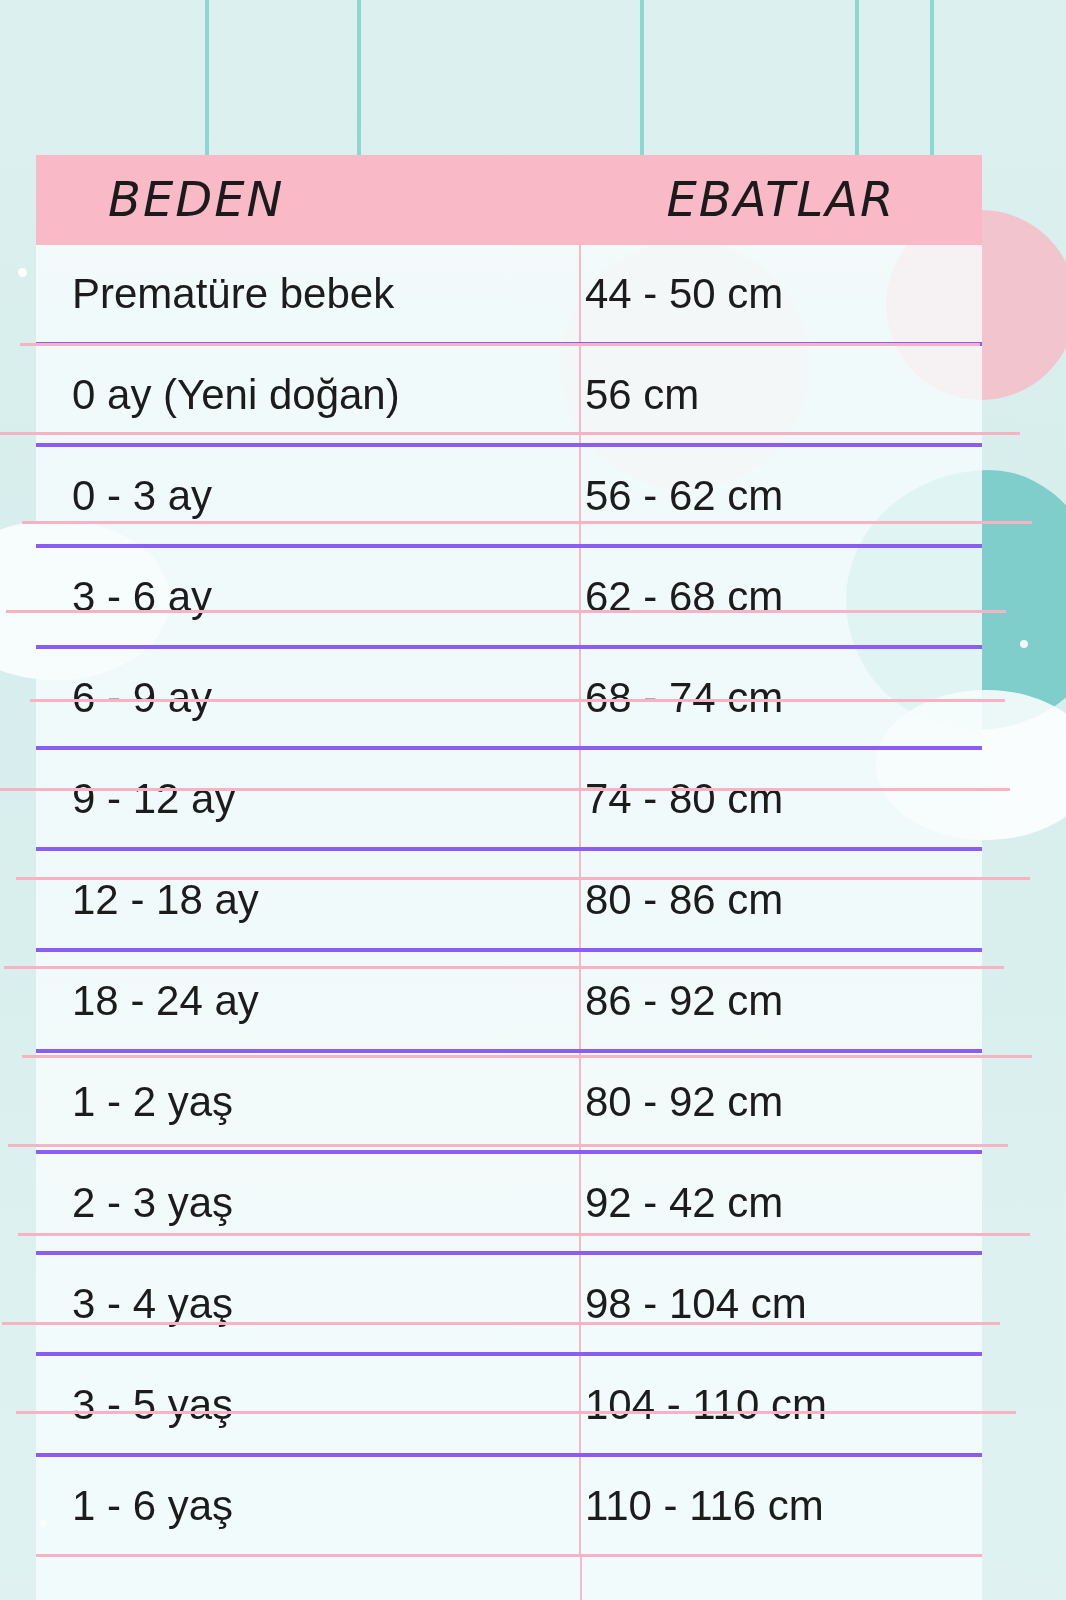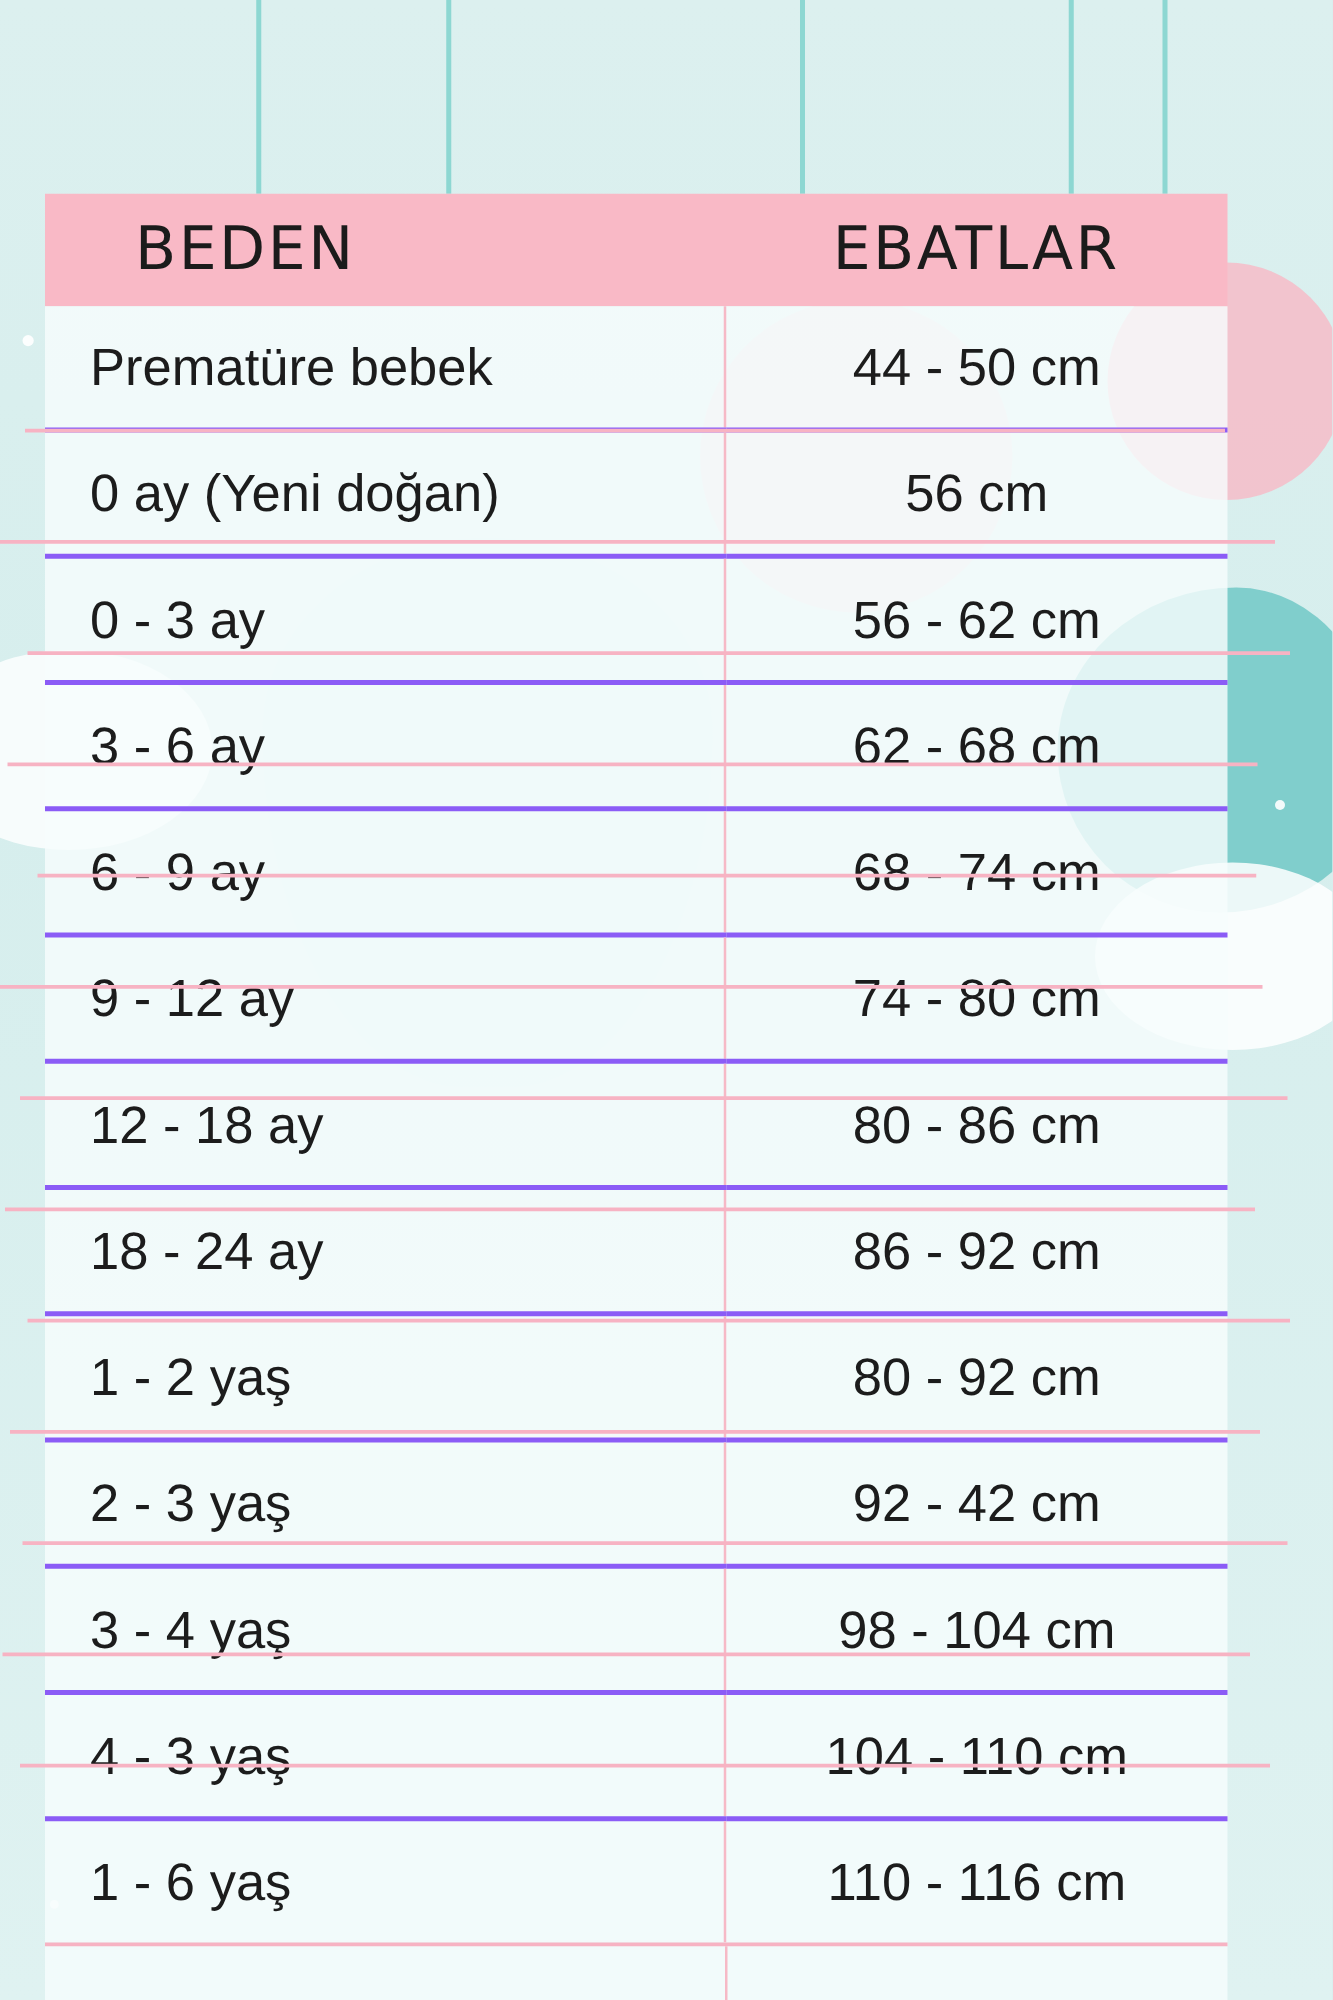--- a/index.html
+++ b/index.html
@@ -118,39 +118,39 @@
   .table col.c2 { width: 42.5%; }
 
   thead th {
     background: #f9b9c6;
     color: #1b1b1b;
     font-size: 48px;
     font-weight: 400;
     letter-spacing: 2px;
     padding: 16px 0 18px 0;
     font-family: "DejaVu Sans", sans-serif;
+    font-style: italic;
   }
   thead th.h-left  { text-align: left; padding-left: 72px; }
   thead th.h-right { text-align: center; }
 
   tbody td {
     background: rgba(247, 252, 252, 0.82);
     font-size: 42px;
     color: #1c1c1c;
     height: 89px;
     padding: 4px;
     vertical-align: middle;
   }
   tbody td.col-size {
     text-align: left;
     padding-left: 36px;
     border-right: 2px solid #f6b9c6;
   }
   tbody td.col-dim {
-    text-align: center;
   }
   tbody tr + tr td {
     border-top: 4px solid #8b5cf6;
   }
 
   
   .rule {
     position: absolute;
     height: 3px;
     background: #f7b3c3;
@@ -261,21 +261,21 @@
       </tr>
       <tr>
         <td class="col-size">2 - 3 yaş</td>
         <td class="col-dim">92 - 42 cm</td>
       </tr>
       <tr>
         <td class="col-size">3 - 4 yaş</td>
         <td class="col-dim">98 - 104 cm</td>
       </tr>
       <tr>
-        <td class="col-size">4 - 3 yaş</td>
+        <td class="col-size">3 - 5 yaş</td>
         <td class="col-dim">104 - 110 cm</td>
       </tr>
       <tr>
         <td class="col-size">1 - 6 yaş</td>
         <td class="col-dim">110 - 116 cm</td>
       </tr>
     </tbody>
   </table>
   <div class="card-foot">
     <div class="divider"></div>

